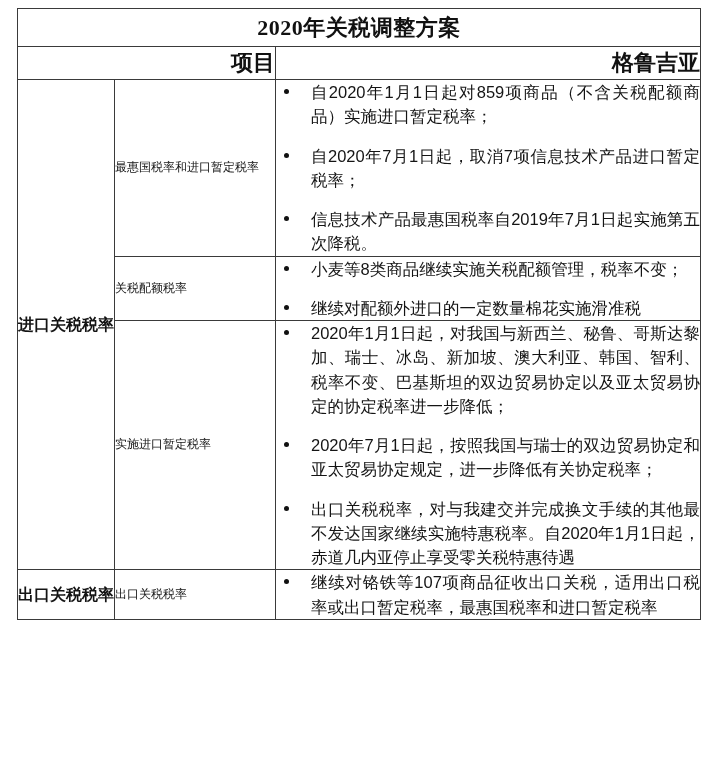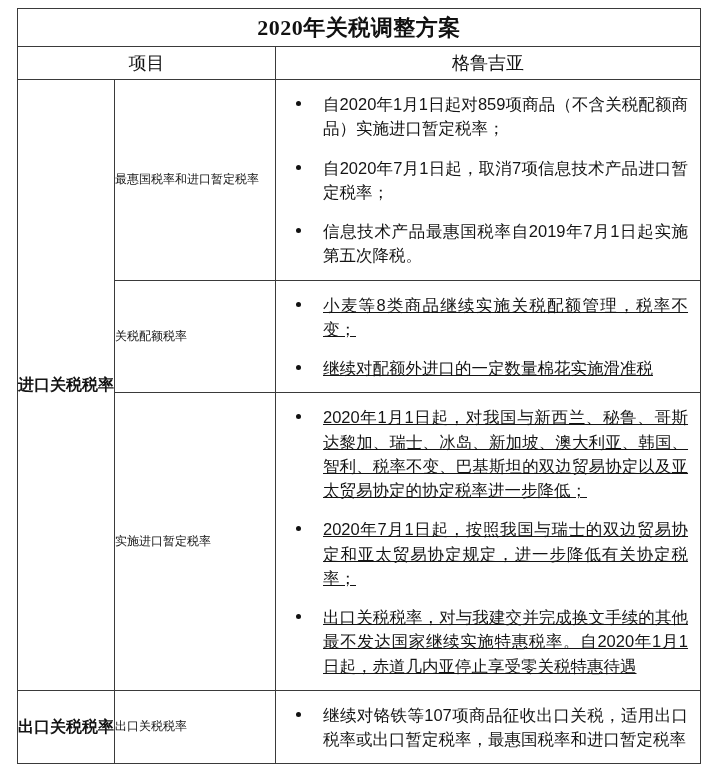--- a/index.html
+++ b/index.html
@@ -47,24 +47,24 @@
     font-size: 22px;
     font-weight: bold;
     letter-spacing: 0.5px;
     color: #111111;
     padding: 0 4px;
   }
 
   
   .hdr-cell {
     height: 32px;
-    text-align: center;
+    text-align: right;
     font-family: "Liberation Serif", "DejaVu Serif", serif;
-    font-size: 18px;
-    font-weight: normal;
+    font-size: 22px;
+    font-weight: bold;
     color: #111111;
   }
 
   
   .group-cell {
     font-size: 16px;
     font-weight: bold;
     line-height: 1.45;
     padding: 0 6px 0 9px;
     text-align: left;
@@ -83,21 +83,21 @@
   .content-cell {
     padding: 11px 12px 11px 6px;
     vertical-align: top;
   }
   .content-cell.mid {
     vertical-align: middle;
   }
 
   ul.bullets {
     list-style: none;
-    margin: 12px;
+    margin: 0;
     padding: 0;
   }
   ul.bullets > li {
     position: relative;
     padding-left: 35px;
     margin: 0 0 15px 0;
     font-size: 16.5px;
     line-height: 1.47;
     color: #141414;
     text-align: justify;
@@ -112,21 +112,20 @@
     left: 8px;
     top: 9px;
     width: 5px;
     height: 5px;
     border-radius: 50%;
     background: #111111;
   }
 
   .tight > li {
     margin-bottom: 16px;
-    text-decoration: underline;
   }
 </style>
 </head>
 <body>
 
 <div class="page">
 
   <table class="tariff-table">
     <colgroup>
       <col style="width:97px">

